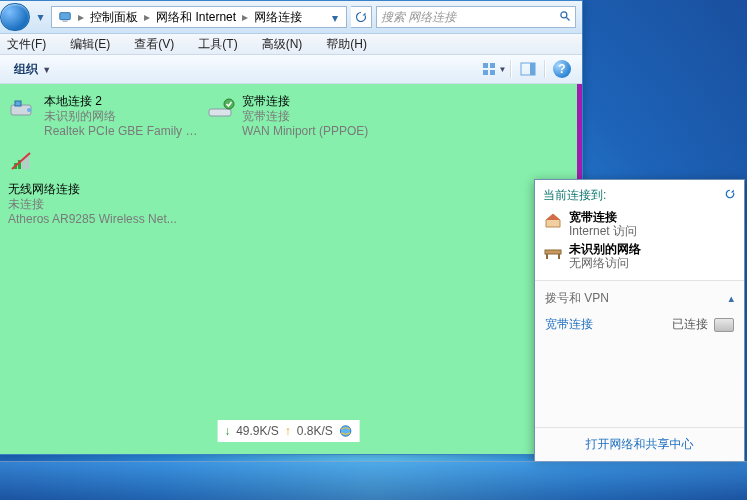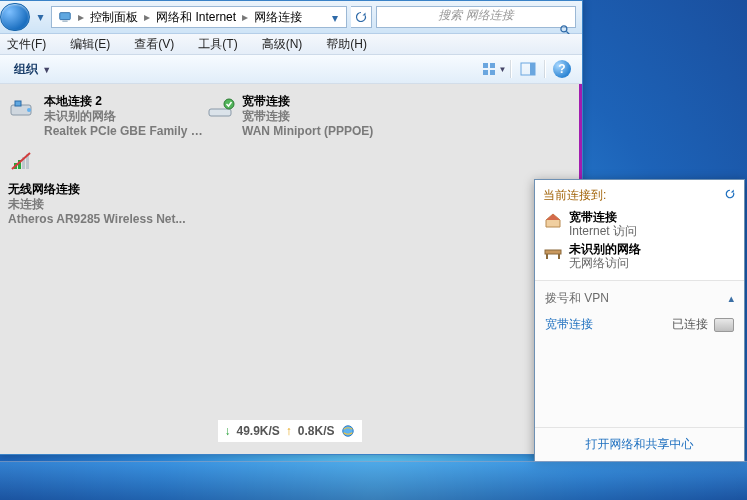--- a/index.html
+++ b/index.html
@@ -90,21 +90,20 @@
   }
   .searchbar {
     width: 190px;
     height: 20px;
     background: #fff;
     border: 1px solid #9bb8d5;
     display: flex; align-items: center;
     color: #999; font-style: italic;
     padding: 0 4px;
     margin-right: 4px;
-    flex-direction: column;
   }
   .searchbar .mag { margin-left: auto; color:#2e6aa8; font-style: normal; }
 
   .menubar {
     height: 20px;
     background: linear-gradient(#f5f8fc, #e5eef8);
     border-bottom: 1px solid #cddae9;
     display: flex;
     align-items: center;
     gap: 16px;
@@ -129,24 +128,23 @@
     width: 26px; height: 22px;
     border: 1px solid transparent;
     display:flex; align-items:center; justify-content:center;
     color:#2e6aa8;
   }
   .sep { width:0; height:18px; border-left:1px solid rgba(0,0,0,.1); border-right:1px solid #fff; }
 
   .content {
     flex: 1;
     position: relative;
-    background: #e5e5e5;
+    background: #86efac;
     overflow: hidden;
-    border-right: 3px solid #a21caf;
-    font-weight: bold;
+    border-right: 5px solid #a21caf;
   }
   .conn {
     position: absolute;
     width: 195px;
     display: flex;
     gap: 6px;
   }
   .conn .ic {
     width: 30px; height: 30px;
     display:flex; align-items:center; justify-content:center;
@@ -183,21 +181,21 @@
     box-shadow: 0 2px 10px rgba(0,0,0,.35);
     display: flex; flex-direction: column;
   }
   .fly-hdr {
     background: #fff;
     border-bottom: 1px solid #e4e4e4;
     padding: 7px 8px 8px 8px;
   }
   .fly-hdr .top {
     display:flex; align-items:center;
-    color:#a16207; margin-bottom:4px;
+    color:#0f766e; margin-bottom:4px;
   }
   .fly-hdr .top .refr { margin-left:auto; color:#1d6fbf; }
   .fly-row { display:flex; gap:6px; align-items:flex-start; padding:2px 0; }
   .fly-row .ic { width:20px; height:20px; display:flex; align-items:center; justify-content:center; }
   .fly-row .t1 { color:#000; font-weight:700; line-height:14px; }
   .fly-row .t2 { color:#666; line-height:14px; }
 
   .fly-body { flex:1; padding:4px 0; }
   .fly-cat {
     display:flex; align-items:center;

